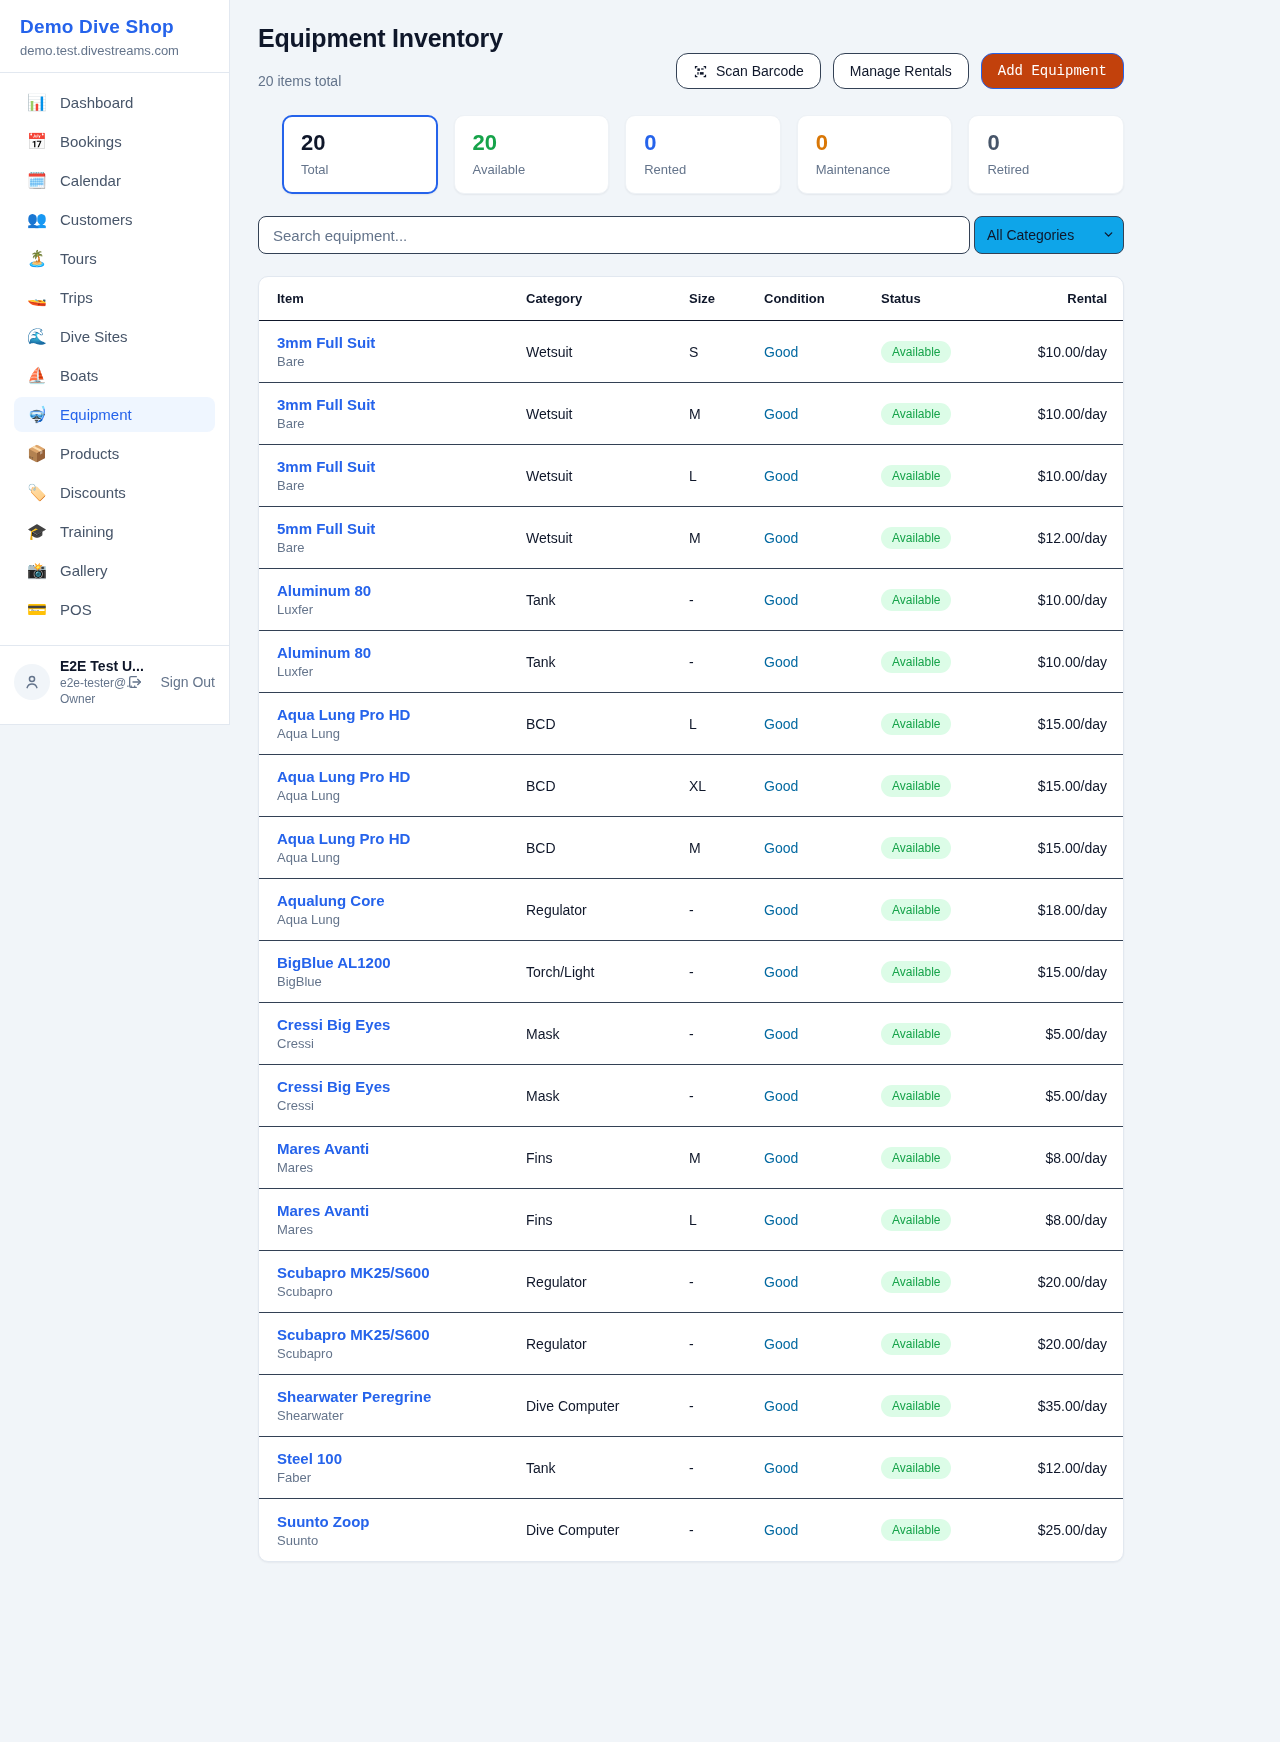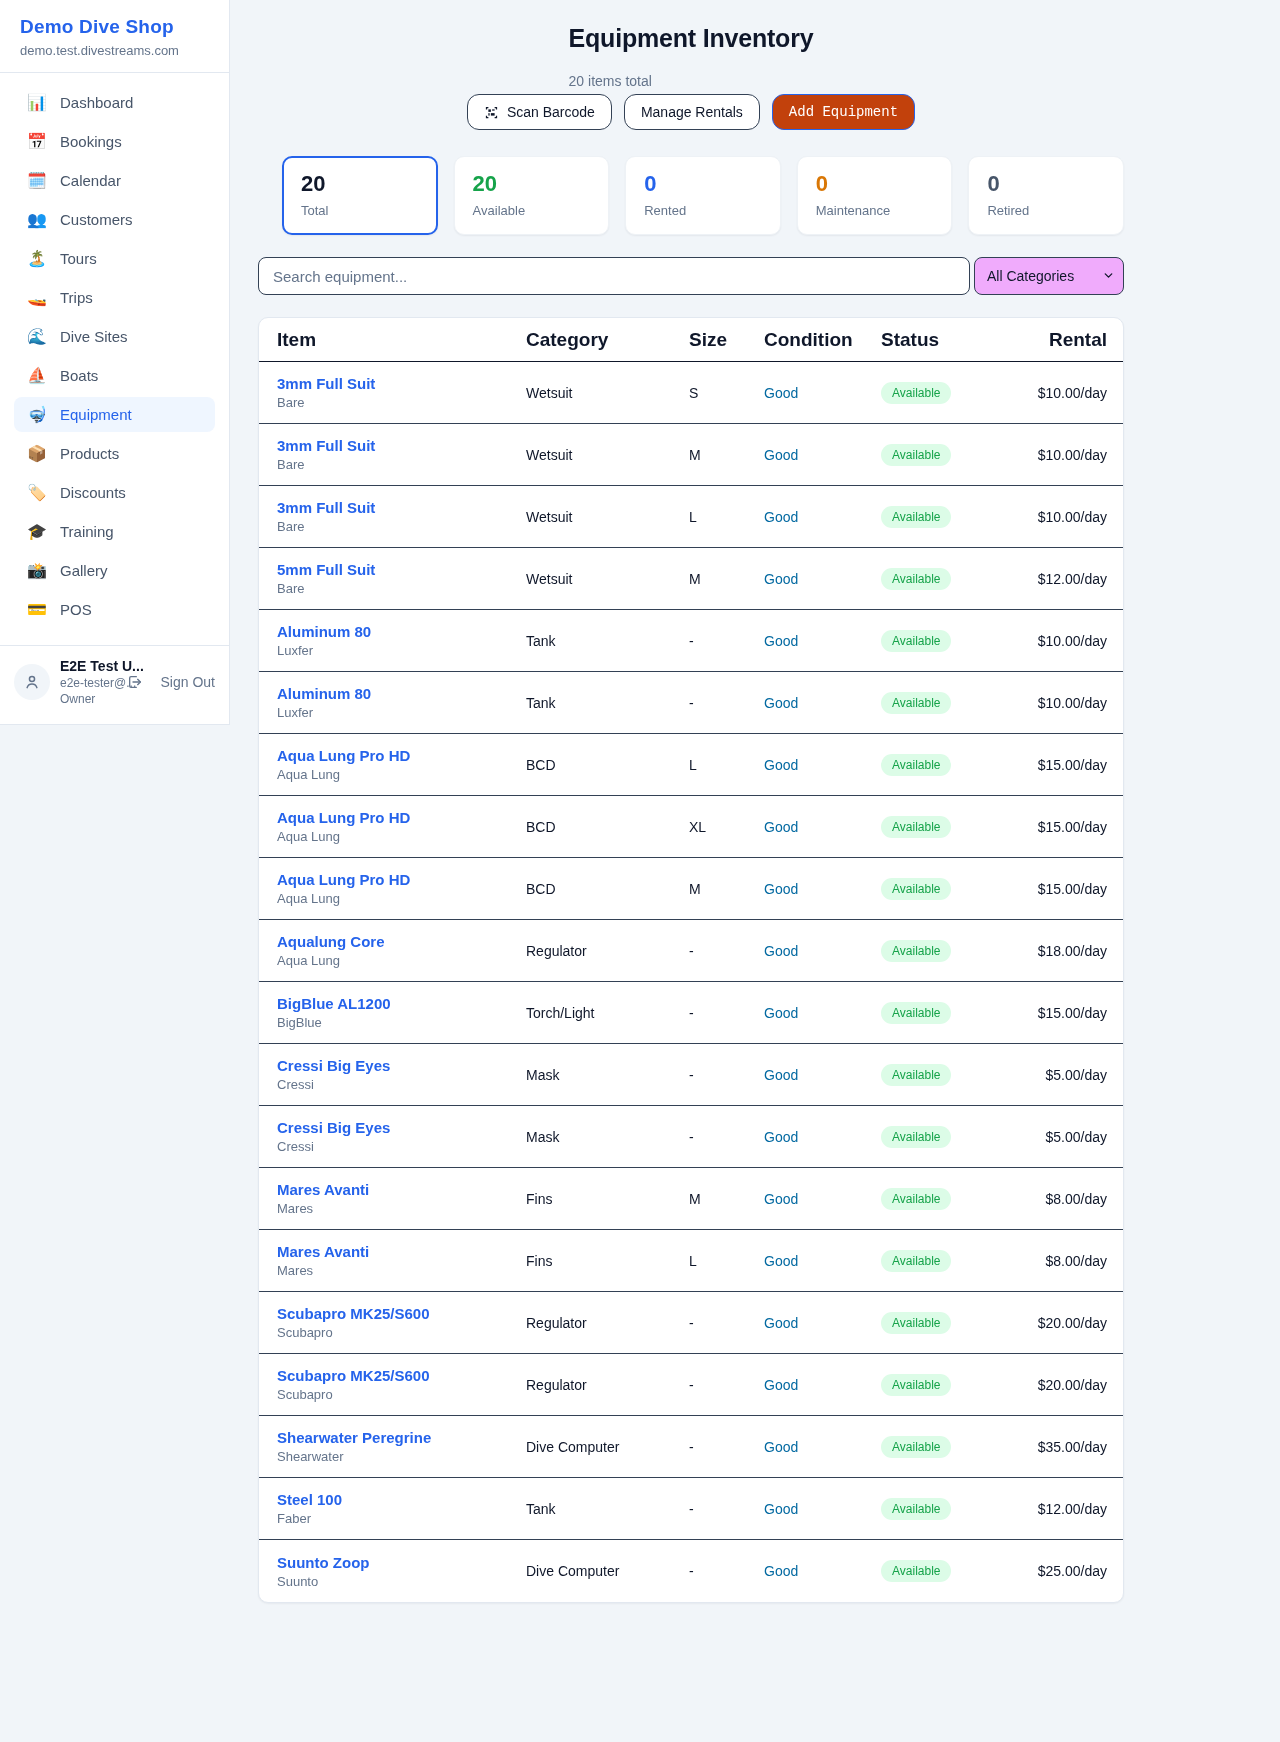--- a/index.html
+++ b/index.html
@@ -36,21 +36,21 @@
     display:flex; align-items:center; justify-content:center; color:#64748b; flex:0 0 auto;
   }
   .user-meta { flex:1 1 auto; min-width:0; }
   .user-name { font-size:14px; font-weight:700; color:#0f172a; white-space:nowrap; }
   .user-email { font-size:12px; color:#64748b; margin-top:2px; white-space:nowrap; }
   .user-role { font-size:12px; color:#64748b; margin-top:2px; }
   .signout { display:flex; align-items:center; gap:18px; color:#64748b; font-size:14px; cursor:pointer; white-space:nowrap; }
   
   .main { margin-left:230px; padding:24px 0 40px 28px; }
   .content { width:866px; }
-  .page-head { display:flex; justify-content:space-between; align-items:center;flex-direction:column; }
+  .page-head { display:flex; justify-content:space-between; align-items:flex-end; }
   .page-title { font-size:25px; font-weight:700; color:#0f172a; letter-spacing:-.2px; }
   .page-sub { font-size:14px; color:#64748b; margin-top:20px; }
   .head-actions { display:flex; gap:12px; padding-top:5px; }
   .btn {
     display:inline-flex; align-items:center; gap:8px; height:36px; padding:0 16px;
     border-radius:12px; font-size:14px; font-weight:500; cursor:pointer;
     background:#ffffff; border:1px solid #334155; color:#0f172a;
   }
   .btn.primary { background:#c2410c; border-color:#2563eb; color:#ffffff;font-family:Liberation Mono, monospace; }
   
@@ -66,36 +66,36 @@
   .filters { display:flex; gap:4px; margin-top:22px; }
   .search-input {
     flex:1 1 auto; height:38px; border:1px solid #334155; border-radius:8px;
     padding:0 14px; font-size:15px; color:#0f172a; background:#ffffff;
     font-family:"Liberation Sans","DejaVu Sans",sans-serif;
   }
   .search-input::placeholder { color:#64748b; }
   .select-wrap { position:relative; width:150px; flex:0 0 auto; }
   .select-wrap select {
     width:100%; height:38px; border:1px solid #334155; border-radius:8px;
-    background:#f0abfc; font-size:14px; color:#0f172a; padding:0 28px 0 12px;
+    background:#0ea5e9; font-size:14px; color:#0f172a; padding:0 28px 0 12px;
     appearance:none; -webkit-appearance:none; cursor:pointer;
     font-family:"Liberation Sans","DejaVu Sans",sans-serif;
   }
   .select-wrap .chev { position:absolute; right:9px; top:12px; pointer-events:none; color:#0f172a; }
   
   .table-card {
     margin-top:22px; background:#ffffff; border:1px solid #e2e8f0; border-radius:10px;
     box-shadow:0 1px 2px rgba(15,23,42,.05); overflow:hidden;
   }
   .trow {
     display:grid; grid-template-columns:249px 163px 75px 117px 145px 1fr;
     align-items:center; padding:0 16px 0 18px;
   }
   .thead { height:44px; border-bottom:1px solid #0f172a; }
-  .thead .th { font-size:19px; font-weight:700; color:#0f172a; }
+  .thead .th { font-size:13px; font-weight:700; color:#0f172a; }
   .th.right, .cell.right { text-align:right; }
   .tbody .trow { height:62px; border-bottom:1px solid #334155; }
   .tbody .trow:last-child { border-bottom:none; }
   .item-name { color:#2563eb; font-size:15px; font-weight:600; cursor:pointer; }
   .item-brand { color:#64748b; font-size:13px; margin-top:3px; }
   .cell { font-size:14px; color:#0f172a; }
   .cond-link { color:#0369a1; font-size:14px; cursor:pointer; }
   .pill {
     display:inline-block; background:#dcfce7; color:#16a34a;
     font-size:12px; padding:4px 11px; border-radius:999px;

